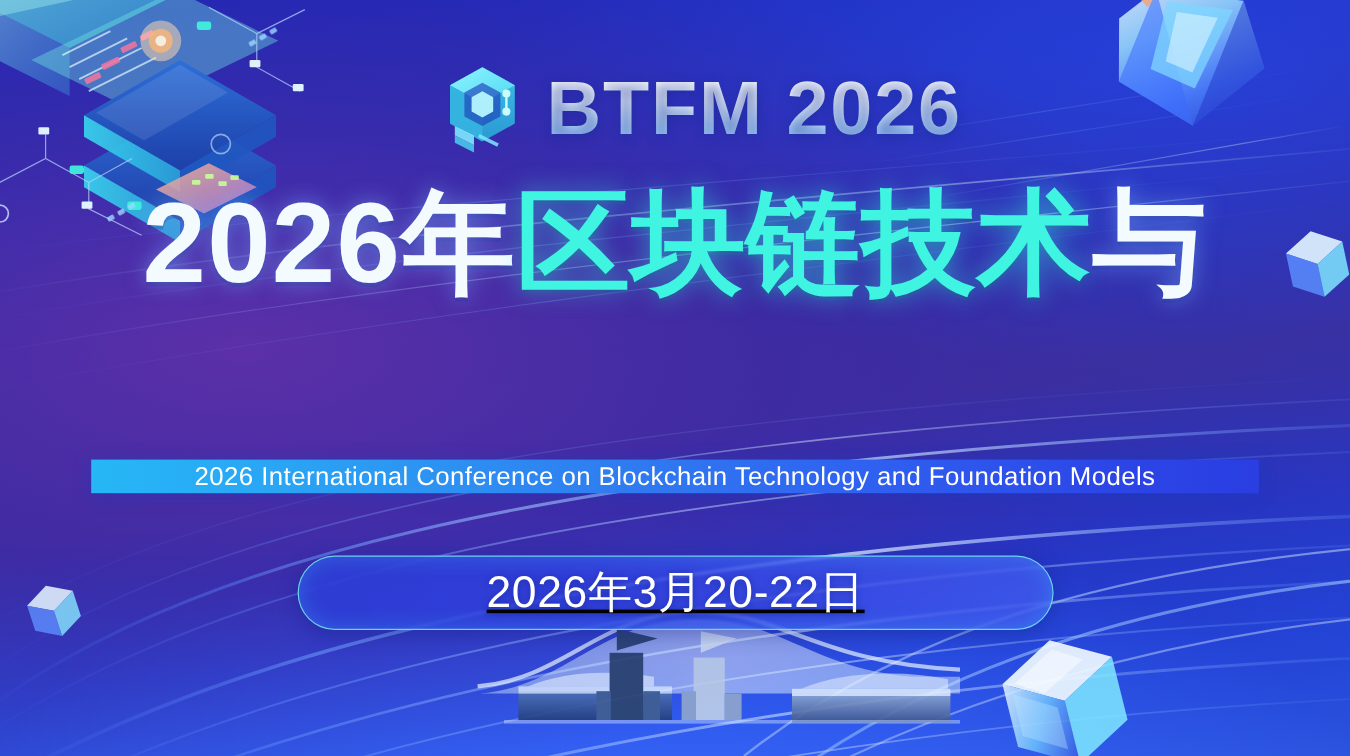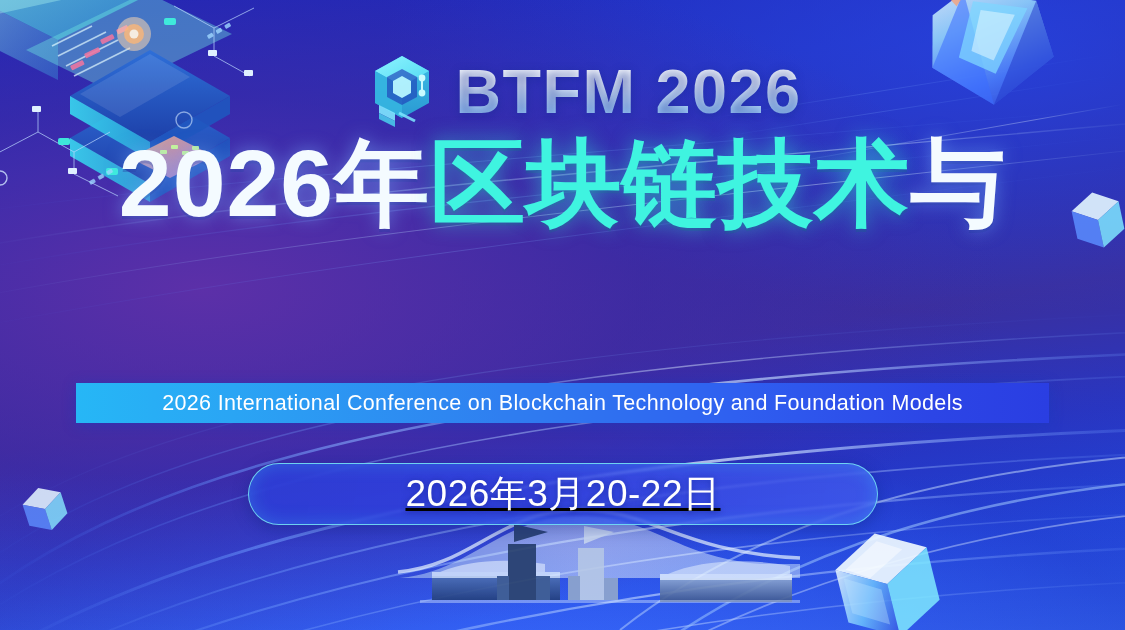--- a/index.html
+++ b/index.html
@@ -39,27 +39,27 @@
     -webkit-background-clip:text;background-clip:text;color:transparent;
     text-shadow:0 2px 10px rgba(20,40,140,.45);
     white-space:nowrap;
   }
 
   .cn-title{
     position:absolute;left:0;right:0;text-align:center;
     font-family:"Liberation Sans","DejaVu Sans",sans-serif;
     font-weight:700;font-size:95px;line-height:1;letter-spacing:1px;white-space:nowrap;
   }
-  .cn-title.l1{top:136px;}
+  .cn-title.l1{top:156px;}
   .cn-title.l2{top:259px;}
   .w{color:#f4fbff;text-shadow:0 0 18px rgba(120,180,255,.55),0 3px 0 rgba(30,45,150,.35);}
   .c{color:#3ff4e0;text-shadow:0 0 20px rgba(50,230,220,.55),0 3px 0 rgba(20,90,130,.30);}
 
   .subtitle-bar{
-    position:absolute;left:76px;top:383px;width:973px;height:40px;
+    position:absolute;left:76px;top:383px;width:973px;height:28px;
     background:linear-gradient(90deg,#26b7f6 0%,#2aa5f4 16%,#2f7ef0 44%,#2f5ff0 68%,#2c45e6 88%,#2a3ee2 100%);
     display:flex;align-items:center;justify-content:center;
     box-shadow:0 2px 14px rgba(20,60,190,.45);
   }
   .subtitle-bar span{
     color:#ffffff;font-size:21.5px;letter-spacing:.35px;white-space:nowrap;font-weight:400;
   }
 
   .pill{
     position:absolute;left:248px;top:463px;width:630px;height:62px;border-radius:34px;

